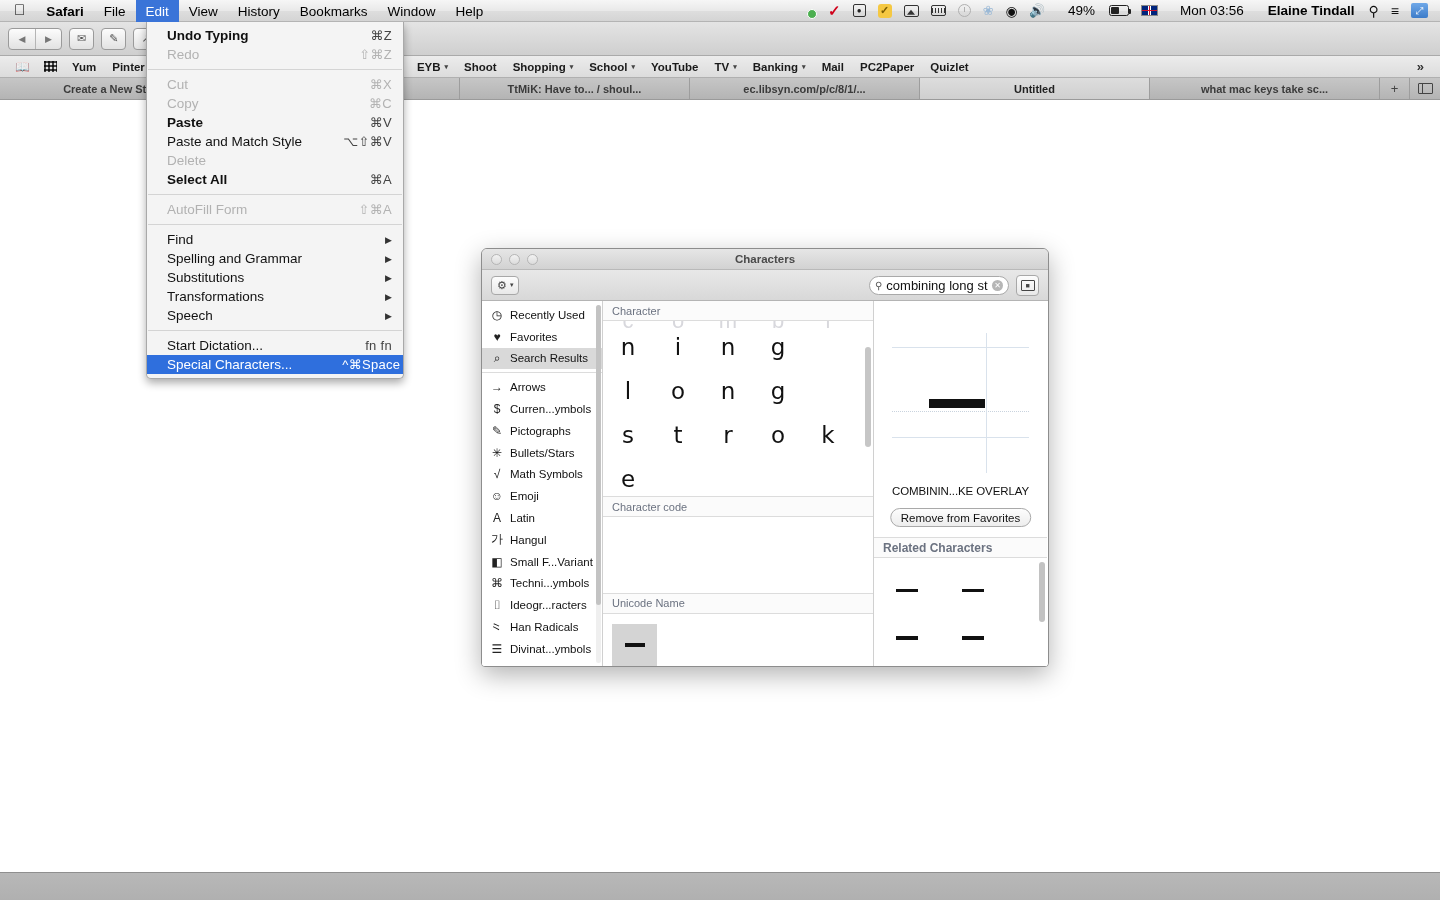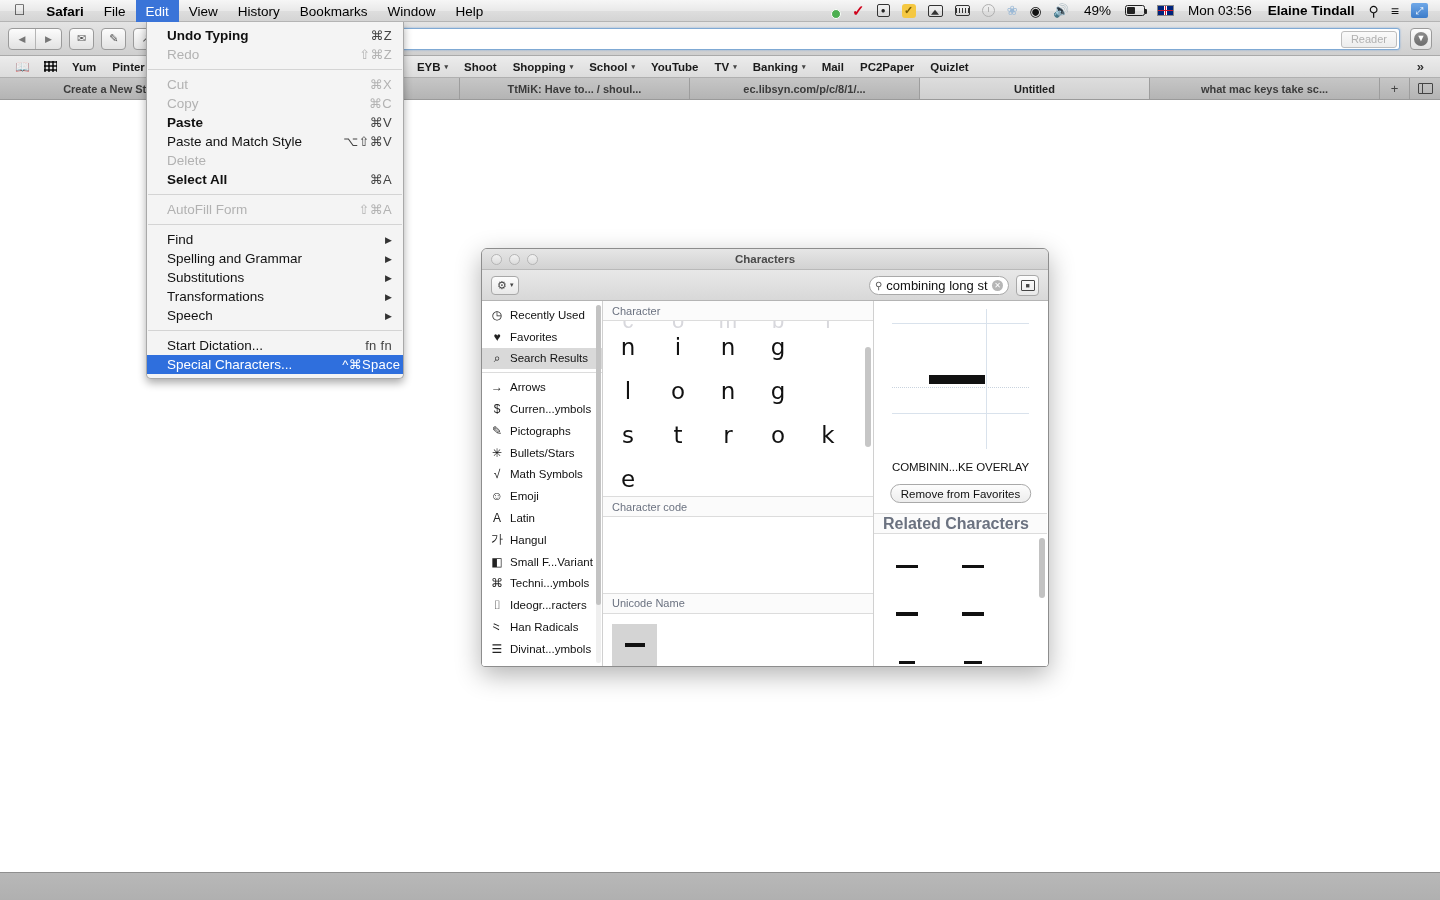--- a/index.html
+++ b/index.html
@@ -34,21 +34,21 @@
     margin-left: auto; display: flex; align-items: center;
     height: 22px; padding-right: 6px; gap: 0px;
   }
   .mb-icon {
     display: inline-flex; align-items: center; justify-content: center;
     height: 22px; padding: 0 6px; font-size: 13px; color: #222;
     line-height: 1;
   }
   .mb-text {
     display: inline-flex; align-items: center; height: 18px;
-    padding: 0 8px; font-size: 13.5px; color: #000; white-space: nowrap;
+    padding: 0 8px; font-size: 13.5px; color: #000; white-space: nowrap; margin-left: 8px;
   }
   .mb-text.bold { font-weight: bold; }
 
   
   .ic-dropbox {
     width: 15px; height: 14px; position: relative;
     background: #5b9bd5;
     clip-path: polygon(50% 0%, 100% 30%, 50% 60%, 0% 30%);
   }
   .ic-dropbox-wrap { position: relative; width:16px; height:15px; }
@@ -380,21 +380,21 @@
   }
   .cv-namechip b { display:block;width:20px;height:4px;background:#111; }
 
   
   #cv-right {
     width:173px; display:flex; flex-direction:column; background:#fff;
     position:relative; overflow:hidden;
   }
   #cv-preview {
     height:212px; position:relative; background:#fff;
-    display:flex; flex-direction:column; align-items:center;
+    display:flex; flex-direction:column; align-items:center;margin-top:24px;
   }
   .pv-canvas { position:absolute; left:0; top:0; width:173px; height:152px; }
   .pv-hline { position:absolute; height:1px; background:#d9e2ec; left:18px; right:18px; }
   .pv-dotted {
     position:absolute; height:0; left:18px; right:18px;
     border-top:1px dotted #c9d3de;
   }
   .pv-vline { position:absolute; width:1px; background:#d9e2ec; top:8px; height:140px; }
   .pv-glyph {
     position:absolute; width:56px; height:9px; background:#111;
@@ -408,21 +408,21 @@
     height:19px; padding:0 10px;
     border:1px solid #a9a9a9; border-radius:10px;
     background:linear-gradient(#fdfdfd,#ededed);
     font-size:11.5px; color:#111; display:flex;align-items:center;
     white-space:nowrap;
   }
   #cv-related-hd {
     height:21px; background:#fbfbfb; border-top:1px solid #dcdcdc;
     border-bottom:1px solid #dcdcdc;
     display:flex; align-items:center; padding-left:9px;
-    font-size:16px; font-weight:bold; color:#6b7280;
+    font-size:12px; font-weight:bold; color:#6b7280;
   }
   #cv-related { flex:1; position:relative; background:#fff; overflow:hidden; }
   .rel-row { display:flex; }
   .rel-cell {
     width:66px; height:48px; display:flex; align-items:center; justify-content:center;
   }
   .rel-cell b { display:block; background:#111; }
   #cv-related-scroll { position:absolute; right:2px; top:4px; width:6px; height:135px; }
   #cv-related-scroll i{display:block;width:6px;height:60px;background:#c2c2c2;border-radius:3px;}
 </style>
@@ -433,24 +433,20 @@
 <div id="bottom-strip"></div>
 
 <div id="safari-toolbar">
   <div class="tb-btn seg">
     <span>◀</span>
     <span>▶</span>
   </div>
   <div class="tb-btn">✉</div>
   <div class="tb-btn">✎</div>
   <div class="tb-btn">↗</div>
-  <div id="addressbar">
-    <span class="ph">Search Google or enter an address</span>
-    <span id="reader-btn">Reader</span>
-  </div>
   <div id="dl-btn">
       <span class="circ-dl">▼</span>
     </div>
 </div>
 
 <div id="bookmarkbar">
   <div class="bm-ic">📖</div>
   <div class="bm-ic">
       <span class="grid-ic"></span>
     </div>

